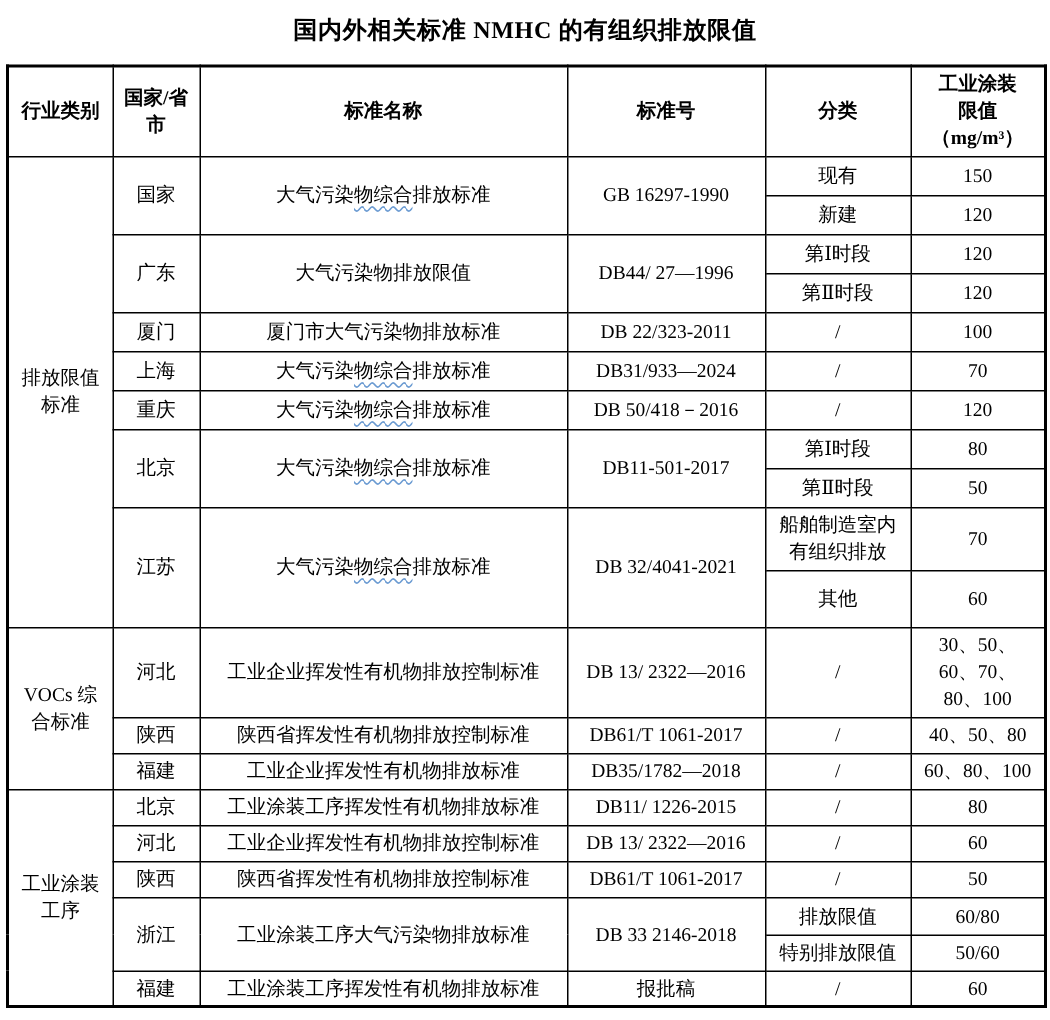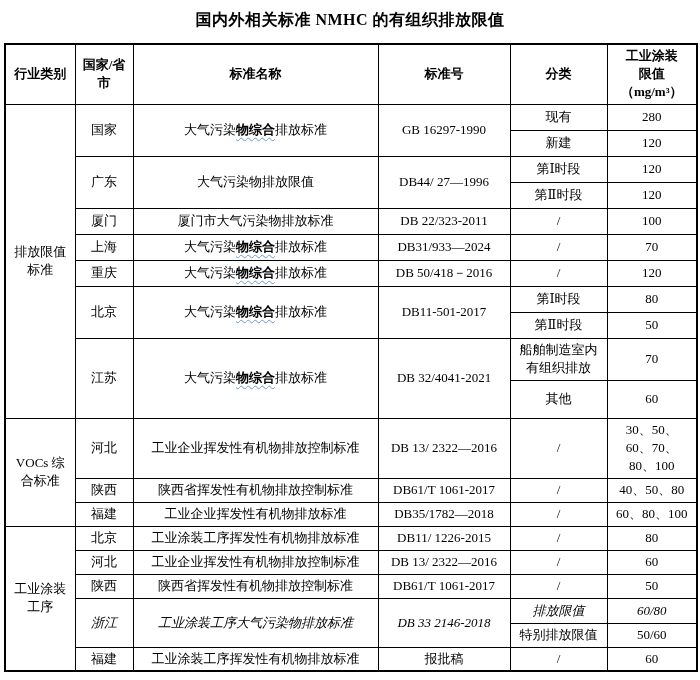--- a/index.html
+++ b/index.html
@@ -40,21 +40,20 @@
   th{font-weight:bold;}
   td.name-cell{text-align:left;padding-left:4px;white-space:normal;}
   td.num-cell{text-align:left;padding-left:3px;white-space:pre-wrap;}
   td.group-cell{line-height:19px;}
   .wavy{
     text-decoration:underline;
     text-decoration-style:wavy;
     text-decoration-color:#6b9bd2;
     text-decoration-thickness:1px;
     text-underline-offset:3px;
-    font-weight:bold;
   }
 </style>
 </head>
 <body>
 
 <div class="page">
   <div class="doc-title">国内外相关标准 NMHC 的有组织排放限值</div>
 
   <table class="std-table">
     <colgroup>
@@ -79,21 +78,21 @@
       </tr>
     </thead>
     <tbody>
         <tr>
           <td class="group-cell" rowspan="11">排放限值
 标准</td>
           <td rowspan="2">国家</td>
           <td class="name-cell" rowspan="2"><span>大气污染</span><span class="wavy">物综合</span><span>排放标准</span></td>
           <td class="num-cell" rowspan="2">GB   16297-1990</td>
           <td>现有</td>
-          <td>280</td>
+          <td>150</td>
         </tr>
         <tr>
           <td>新建</td>
           <td>120</td>
         </tr>
         <tr>
           <td rowspan="2">广东</td>
           <td class="name-cell" rowspan="2">大气污染物排放限值</td>
           <td class="num-cell" rowspan="2">DB44/ 27—1996</td>
           <td>第Ⅰ时段</td>
@@ -188,21 +187,21 @@
           <td>/</td>
           <td>60</td>
         </tr>
         <tr style="height: 24px;">
           <td>陕西</td>
           <td class="name-cell">陕西省挥发性有机物排放控制标准</td>
           <td class="num-cell">DB61/T 1061-2017</td>
           <td>/</td>
           <td>50</td>
         </tr>
-        <tr style="height: 25px; font-style: italic;">
+        <tr style="height: 25px;">
           <td rowspan="2">浙江</td>
           <td class="name-cell" rowspan="2">工业涂装工序大气污染物排放标准</td>
           <td class="num-cell" rowspan="2">DB 33 2146-2018</td>
           <td>排放限值</td>
           <td>60/80</td>
         </tr>
         <tr style="height: 24px;">
           <td>特别排放限值</td>
           <td>50/60</td>
         </tr>

